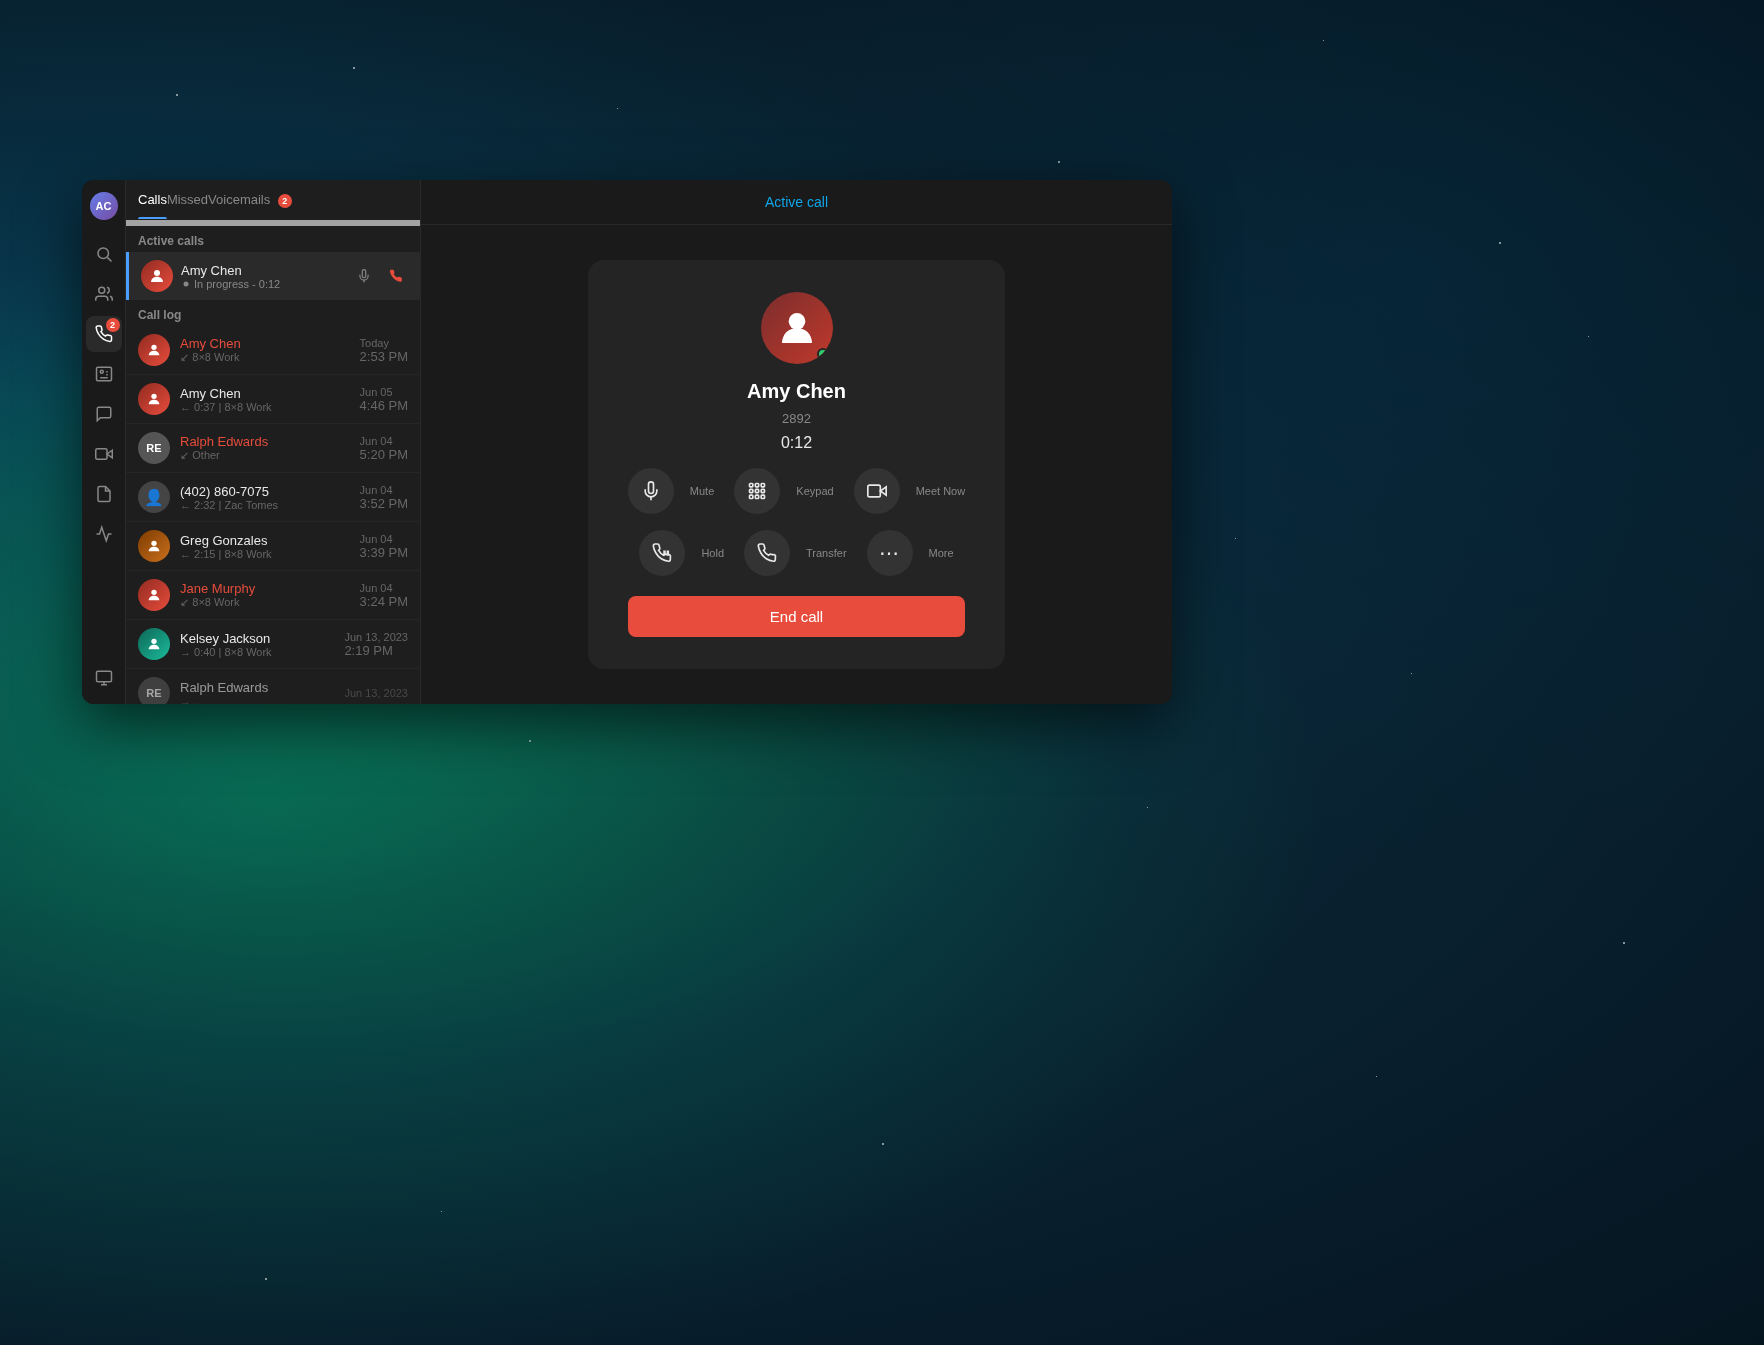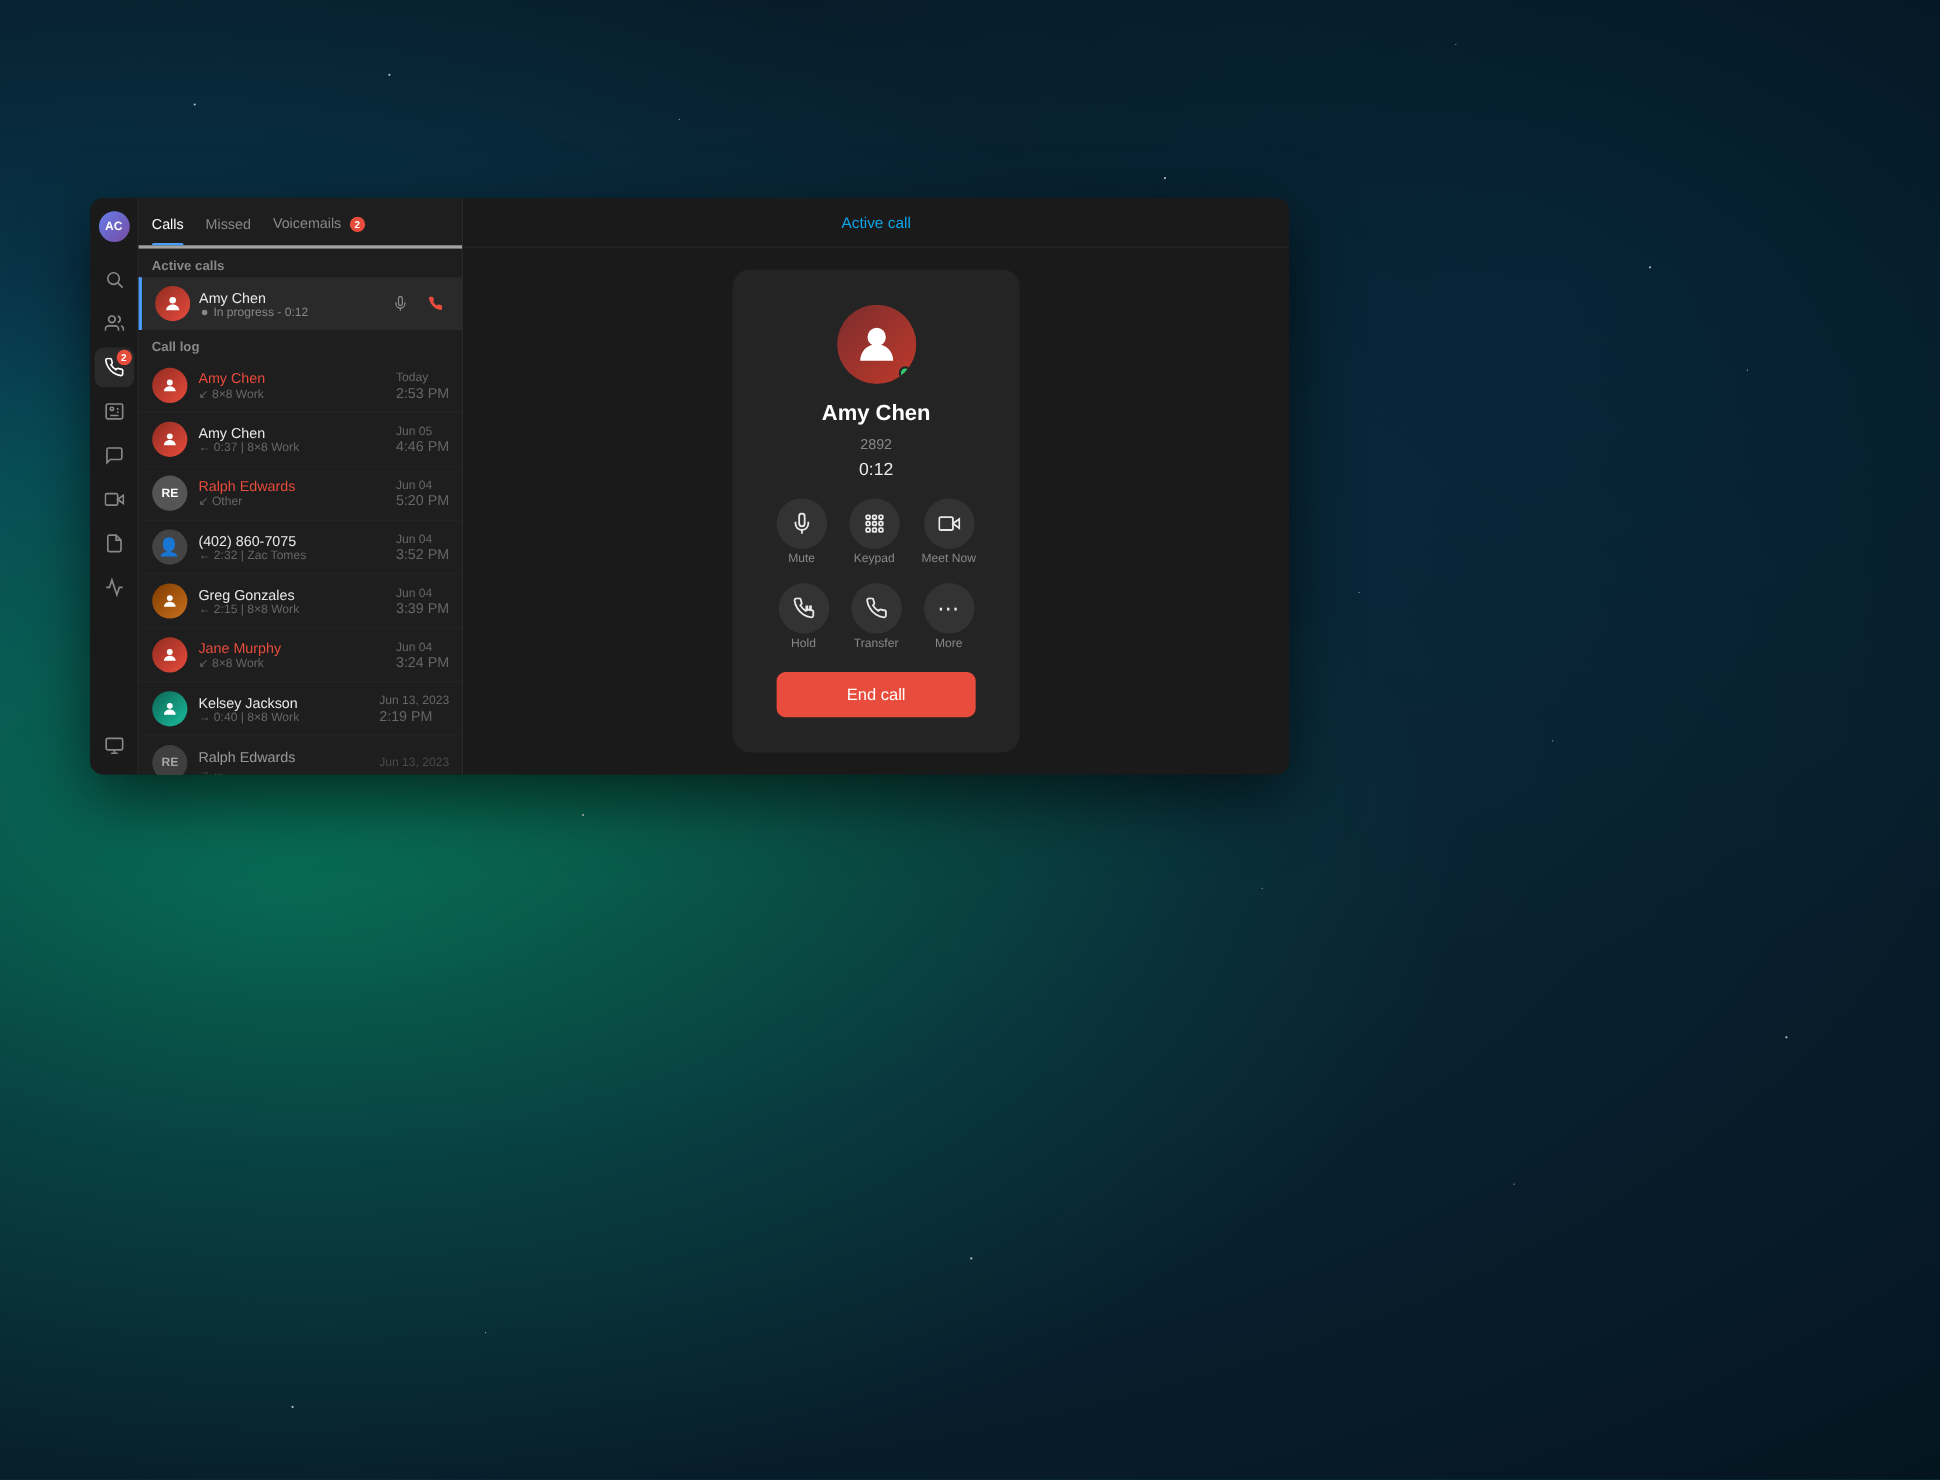--- a/index.html
+++ b/index.html
@@ -115,25 +115,24 @@
       width: 295px;
       background: #1e1e1e;
       display: flex;
       flex-direction: column;
       border-right: 1px solid #2a2a2a;
     }
 
     
     .tabs {
       display: flex;
-      align-items: flex-end;
+      align-items: flex-start;
       padding: 0 12px;
-      border-bottom: 3px solid #a3a3a3;
+      border-bottom: 6px solid #a3a3a3;
       height: 46px;
-      gap: 20px;
     }
 
     .tab {
       font-size: 13px;
       color: #888;
       cursor: pointer;
       padding-bottom: 12px;
       padding-top: 12px;
       position: relative;
       white-space: nowrap;
@@ -395,23 +394,23 @@
     }
 
     .call-controls {
       display: flex;
       gap: 20px;
       margin-bottom: 8px;
     }
 
     .ctrl-btn {
       display: flex;
-      flex-direction: column;
-      align-items: center;
-      gap: 3px;
+      flex-direction: row;
+      align-items: center;
+      gap: 16px;
       cursor: pointer;
       text-align: center;
     }
 
     .ctrl-icon {
       width: 46px;
       height: 46px;
       border-radius: 50%;
       background: #333;
       display: flex;

